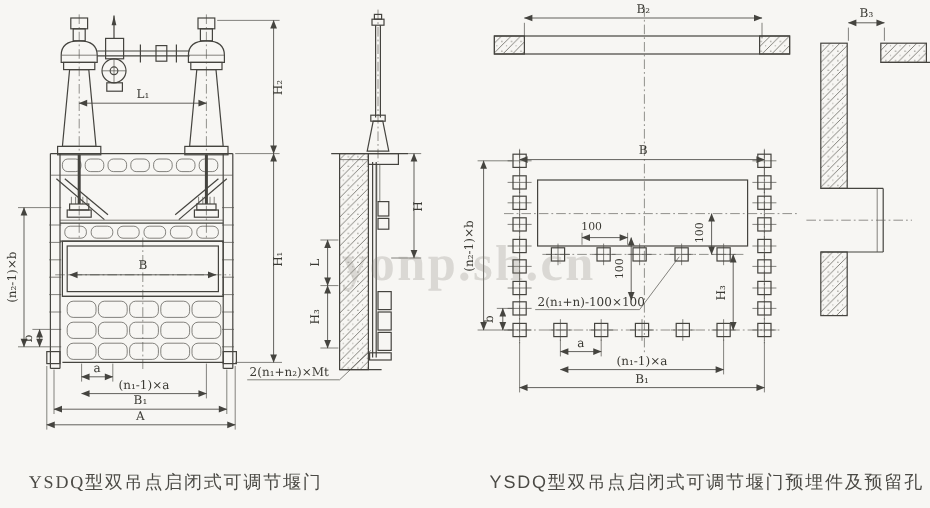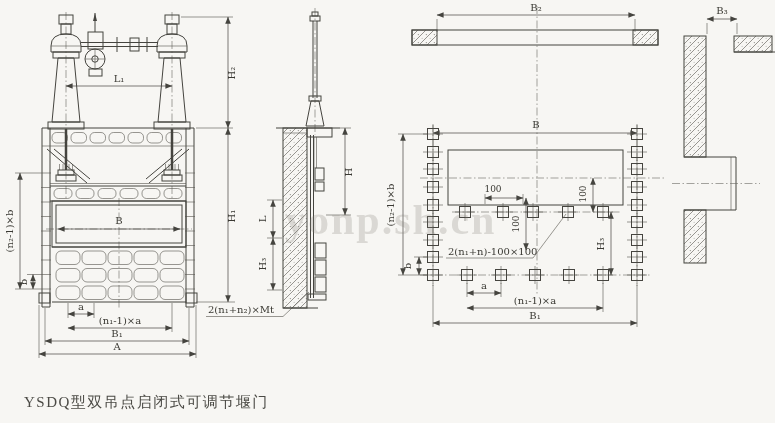--- a/index.html
+++ b/index.html
@@ -391,14 +391,15 @@
       <line class="t" x1="427" y1="257" x2="414" y2="257"></line>
       <line class="d" x1="419" y1="257" x2="419" y2="275" marker-start="url(#ar)" marker-end="url(#ar)"></line>
       <text class="lbl" transform="rotate(-90 411 266)" x="411" y="266" text-anchor="middle">b</text>
     </g>
   </g>
 </svg>
 
 <div class="watermark">yonp.sh.cn</div>
 
 <div class="caption" style="left:24px;top:393px;font-family:Liberation Serif, serif;">YSDQ型双吊点启闭式可调节堰门</div>
+<div class="caption" style="left:408px;top:393px;">YSDQ型双吊点启闭式可调节堰门预埋件及预留孔</div>
 
 </div>
 
 </body></html>

